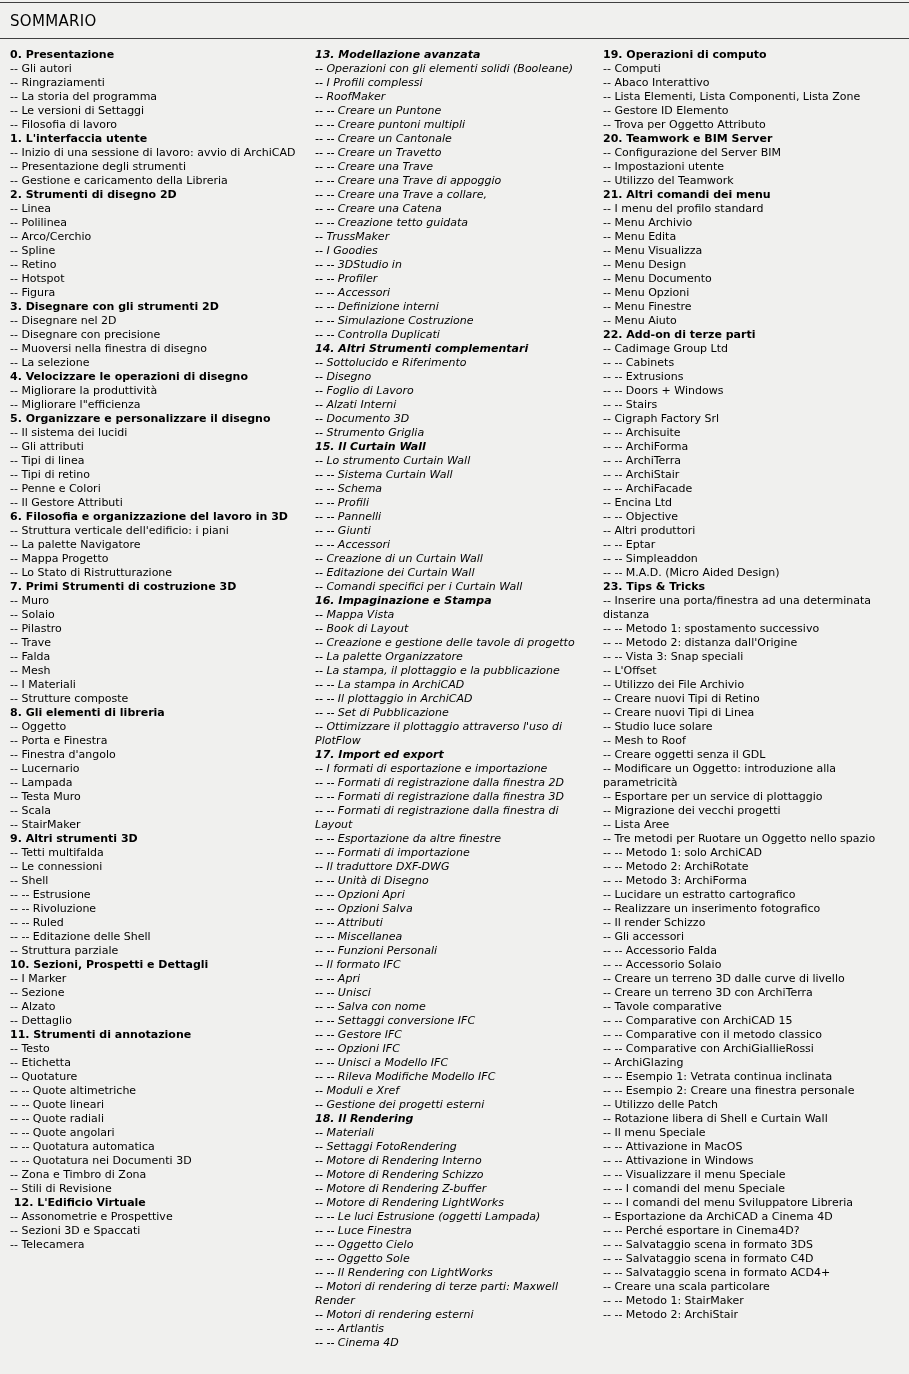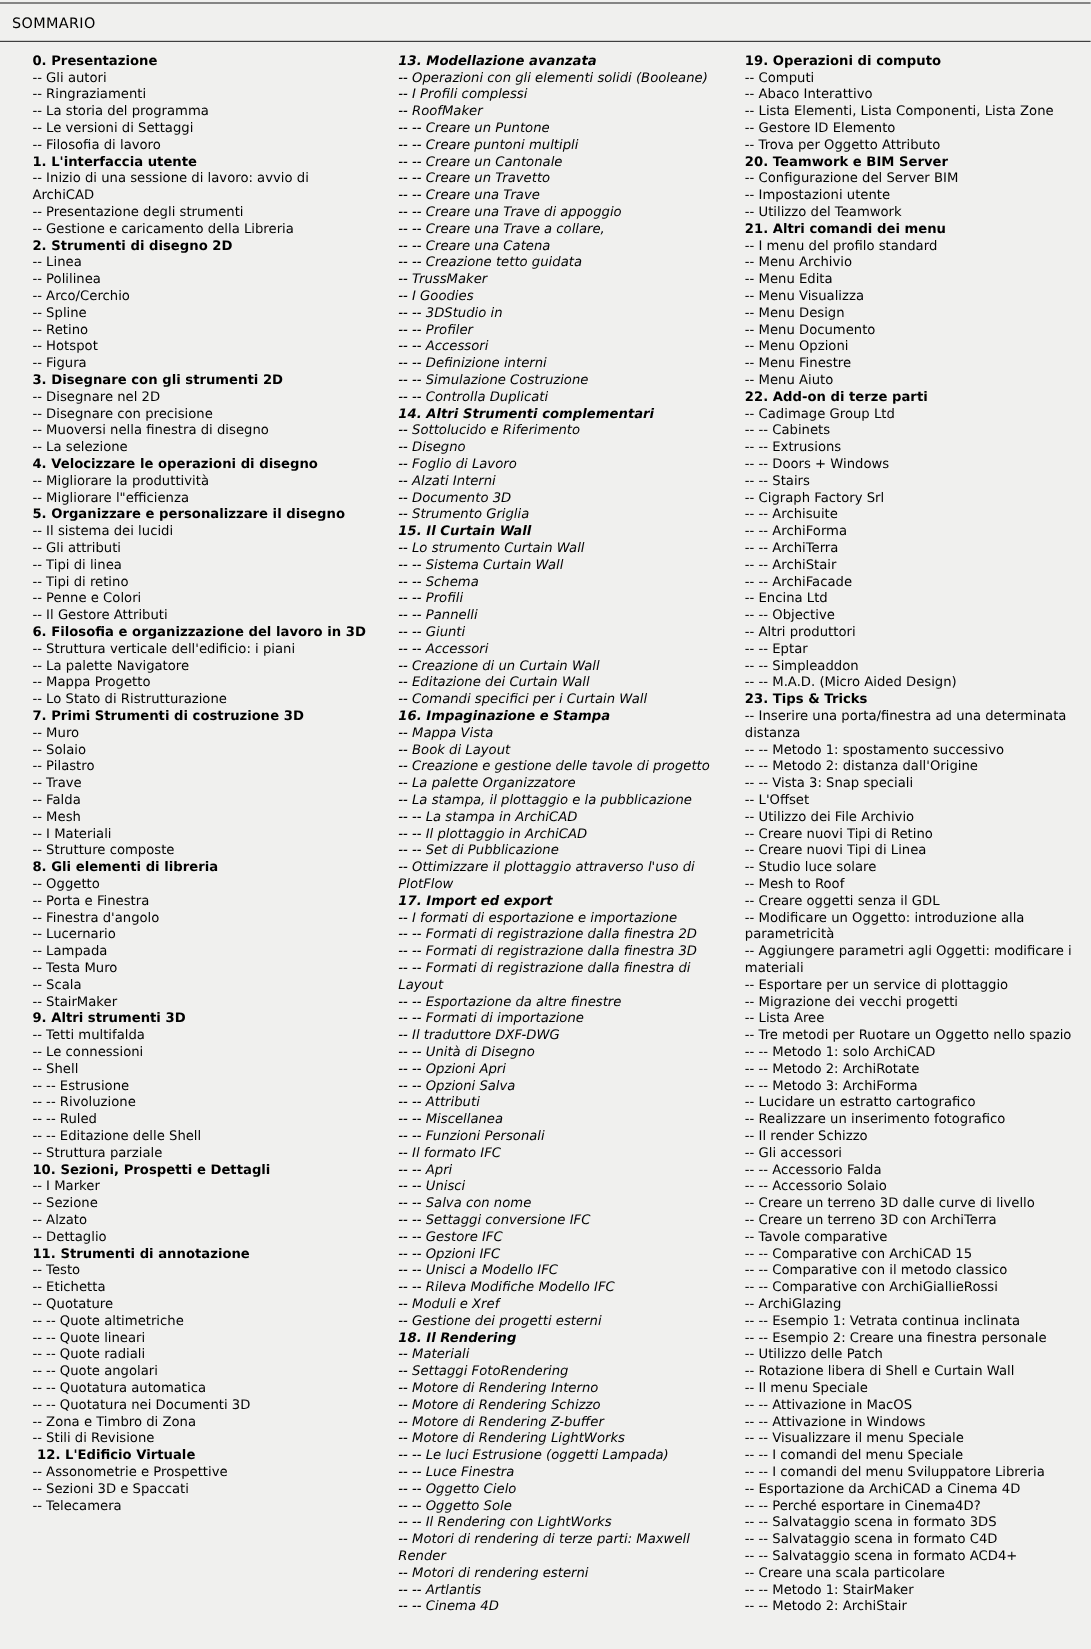--- a/index.html
+++ b/index.html
@@ -6,33 +6,33 @@
   body {
     width: 909px;
     min-height: 1374px;
     background: #f0f0ee;
     color: #000;
     font-family: "DejaVu Sans", sans-serif;
     font-size: 11px;
   }
   .top-rule { border-top: 1px solid #3f3f3f; margin-top: 2px; }
   .page-header {
-    font-size: 12px;
+    font-size: 15px;
     letter-spacing: 0.3px;
     padding: 9px 0 8px 10px;
     color: #000;
   }
   .header-rule { border-top: 1px solid #3f3f3f; }
   .columns {
     display: flex;
     align-items: flex-start;
     padding-left: 10px;
     margin-top: 9px;
   }
-  .col { line-height: 14px; margin-left: 17px; }
+  .col { line-height: 14px; }
   .col-1 { width: 296px; margin-right: 9px; }
   .col-2 { width: 281px; margin-right: 7px; font-style: italic; }
   .col-3 { width: 306px; }
   .heading {
     font-weight: bold;
     white-space: pre-wrap;
   }
   .entry {
     white-space: pre-wrap;
   }
@@ -270,21 +270,20 @@
         <div class="entry">-- -- Metodo 2: distanza dall'Origine</div>
         <div class="entry">-- -- Vista 3: Snap speciali</div>
         <div class="entry">-- L'Offset</div>
         <div class="entry">-- Utilizzo dei File Archivio</div>
         <div class="entry">-- Creare nuovi Tipi di Retino</div>
         <div class="entry">-- Creare nuovi Tipi di Linea</div>
         <div class="entry">-- Studio luce solare</div>
         <div class="entry">-- Mesh to Roof</div>
         <div class="entry">-- Creare oggetti senza il GDL</div>
         <div class="entry">-- Modificare un Oggetto: introduzione alla parametricità</div>
-        <div class="entry">-- Aggiungere parametri agli Oggetti: modificare i materiali</div>
         <div class="entry">-- Esportare per un service di plottaggio</div>
         <div class="entry">-- Migrazione dei vecchi progetti</div>
         <div class="entry">-- Lista Aree</div>
         <div class="entry">-- Tre metodi per Ruotare un Oggetto nello spazio</div>
         <div class="entry">-- -- Metodo 1: solo ArchiCAD</div>
         <div class="entry">-- -- Metodo 2: ArchiRotate</div>
         <div class="entry">-- -- Metodo 3: ArchiForma</div>
         <div class="entry">-- Lucidare un estratto cartografico</div>
         <div class="entry">-- Realizzare un inserimento fotografico</div>
         <div class="entry">-- Il render Schizzo</div>

